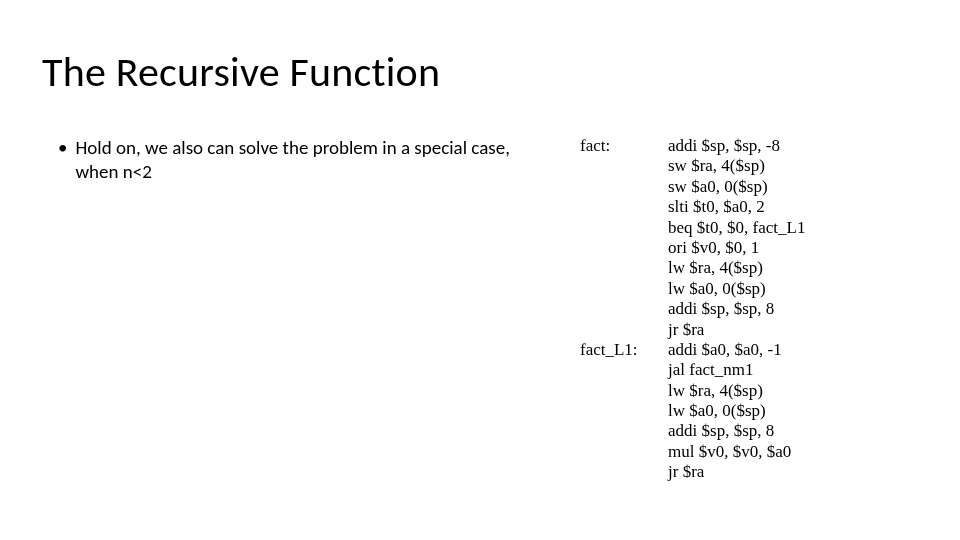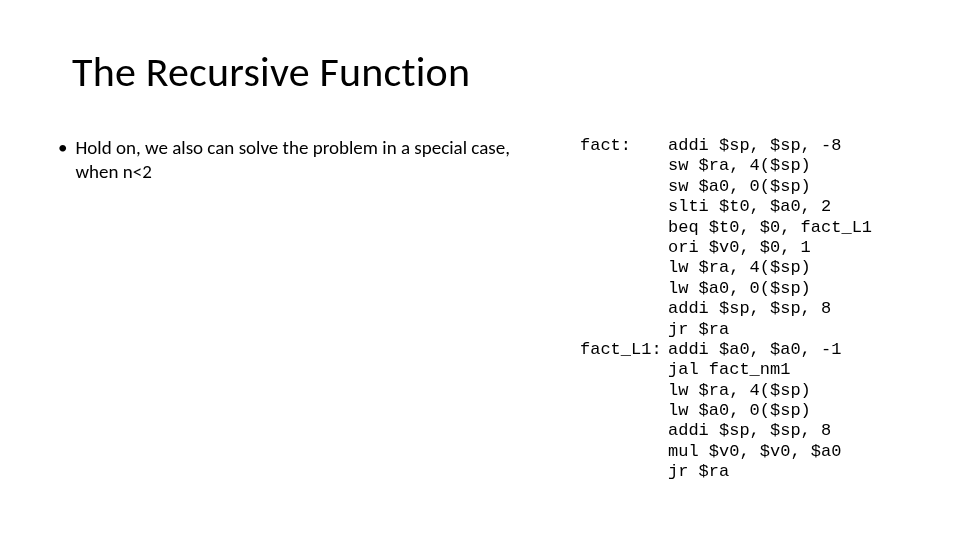--- a/index.html
+++ b/index.html
@@ -13,21 +13,21 @@
     overflow: hidden;
   }
   .slide {
     position: relative;
     width: 960px;
     height: 540px;
     box-sizing: border-box;
   }
   .title {
     position: absolute;
-    left: 72px;
+    left: 42px;
     top: 46px;
     font-size: 42px;
     font-weight: 400;
     letter-spacing: 0.2px;
   }
   .bullet-block {
     position: absolute;
     left: 58px;
     top: 136px;
     width: 470px;
@@ -44,21 +44,21 @@
     font-size: 19px;
     line-height: 1.25;
   }
   .bullet-text {
     flex: 1 1 auto;
   }
   .code-block {
     position: absolute;
     left: 580px;
     top: 136px;
-    font-family: Liberation Mono, monospace;
+    font-family: Liberation Serif, serif;
     font-size: 17px;
     line-height: 1.2;
     white-space: pre;
   }
   .code-row {
     display: flex;
   }
   .code-label {
     display: inline-block;
     width: 88px;

